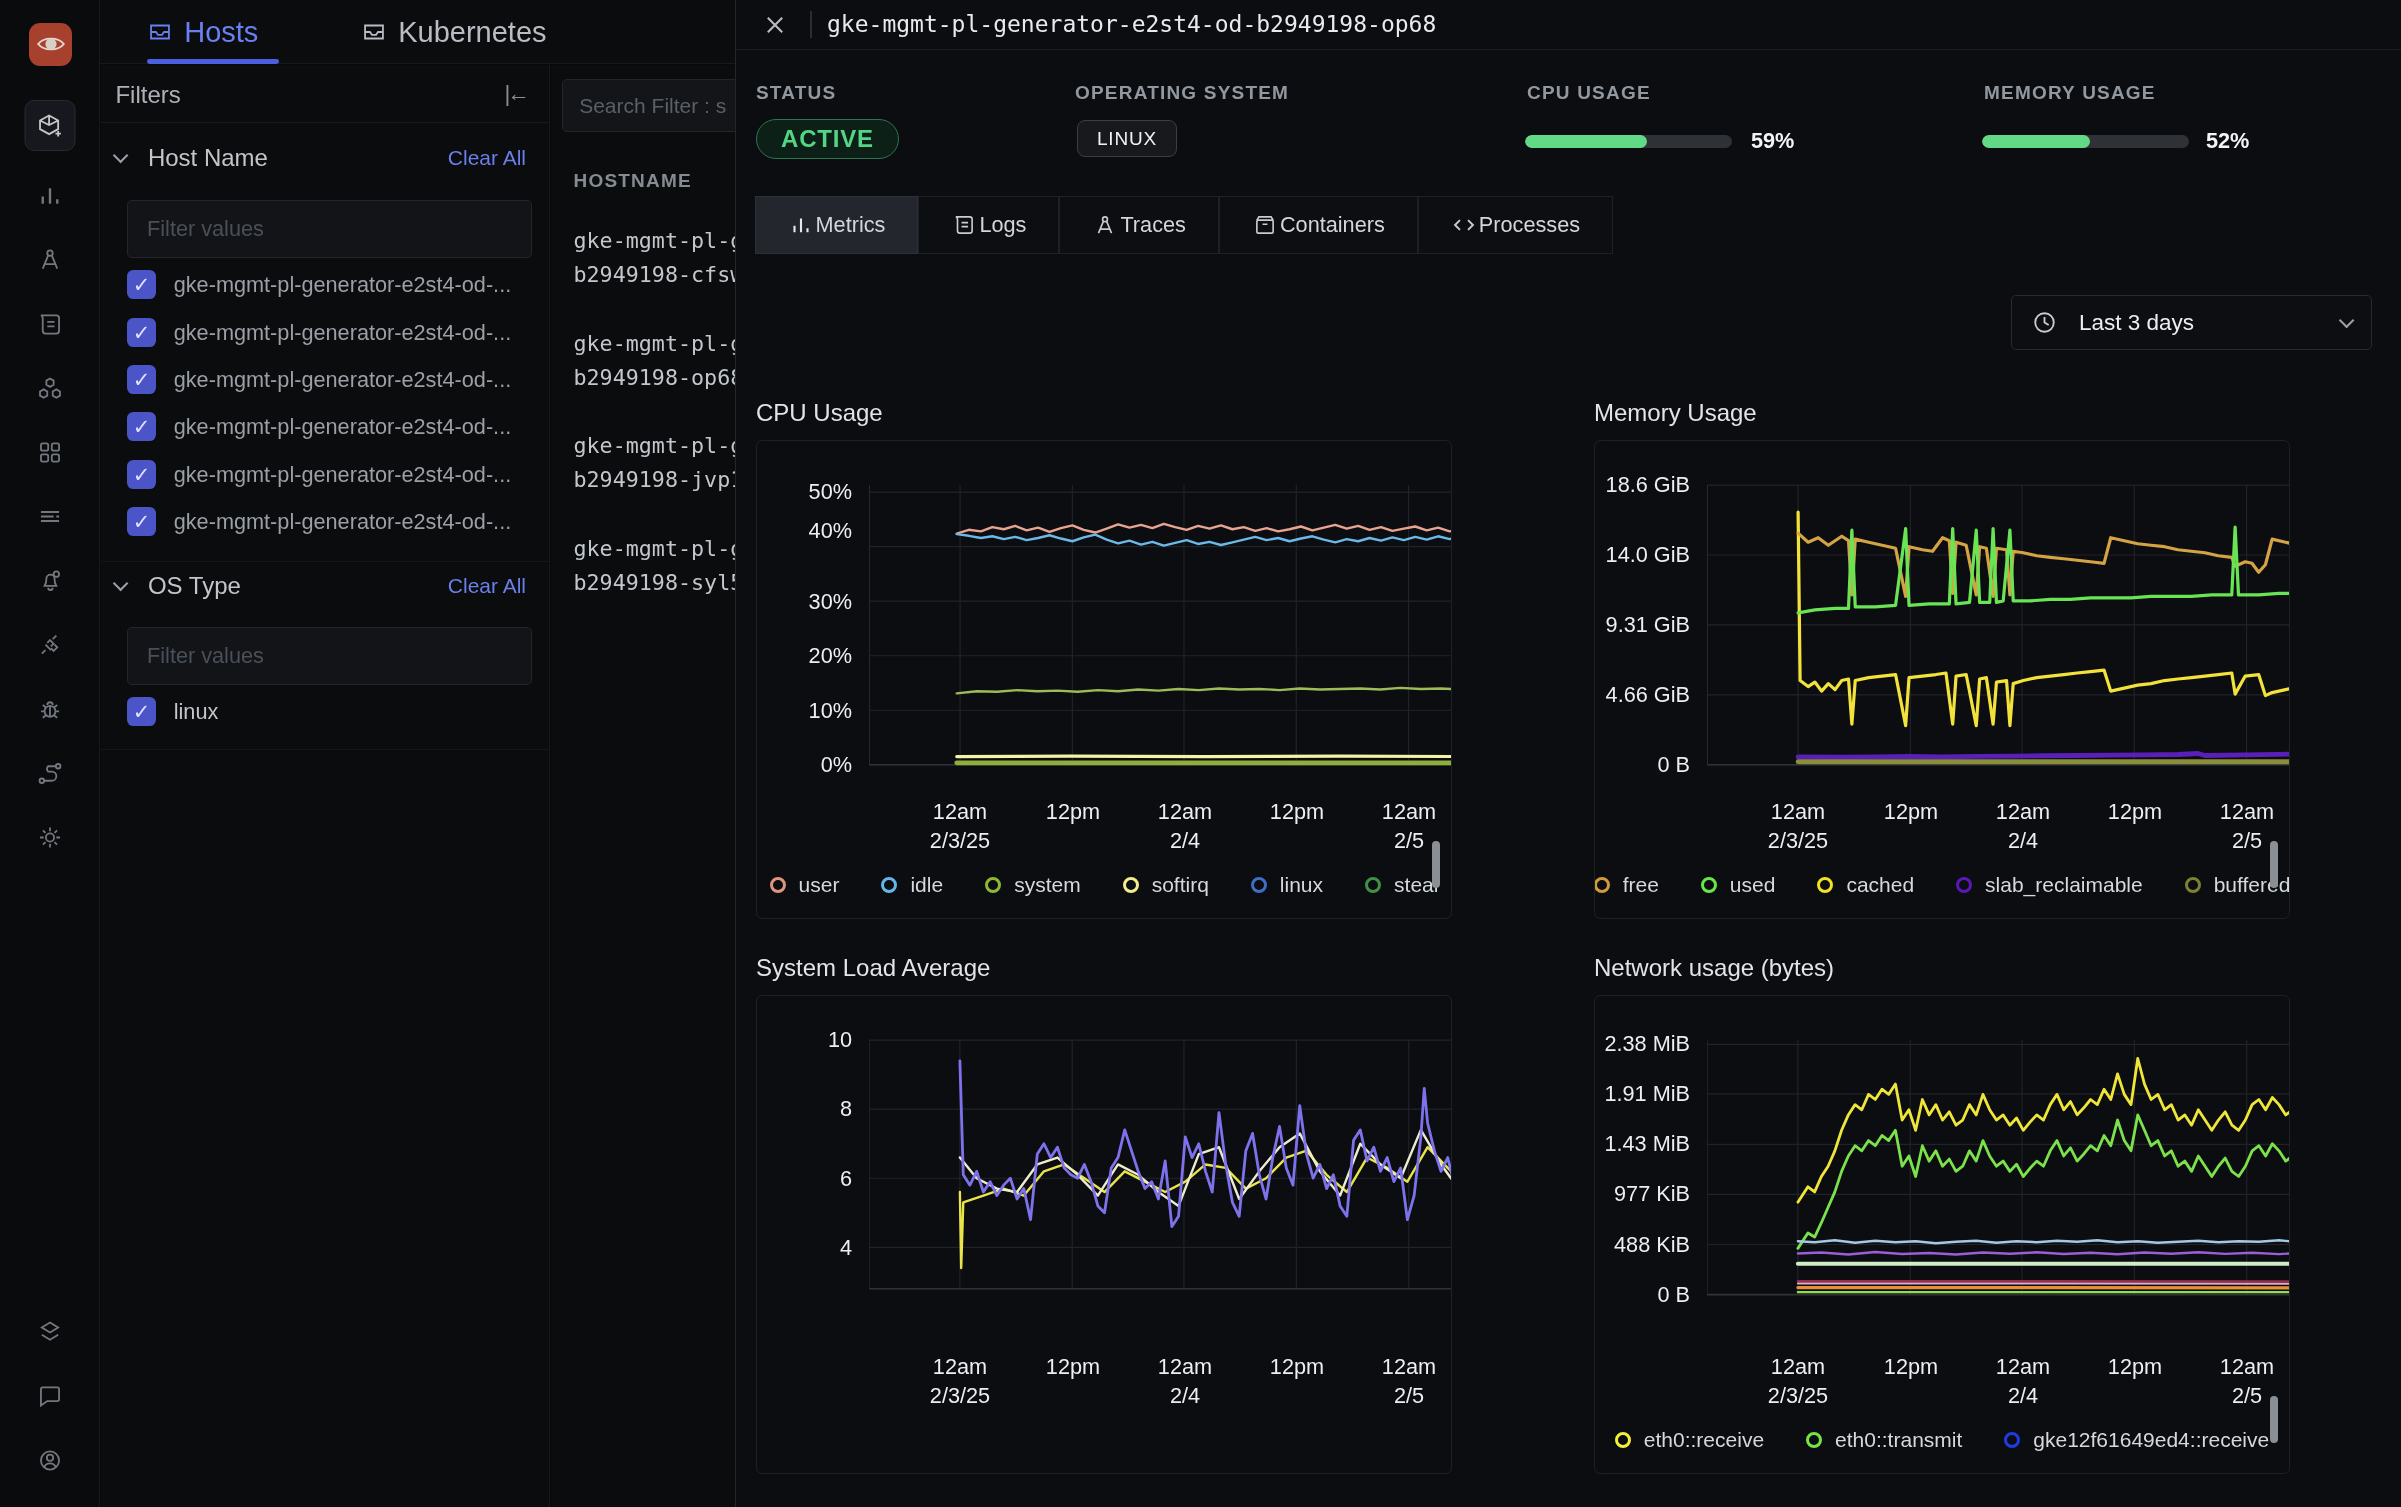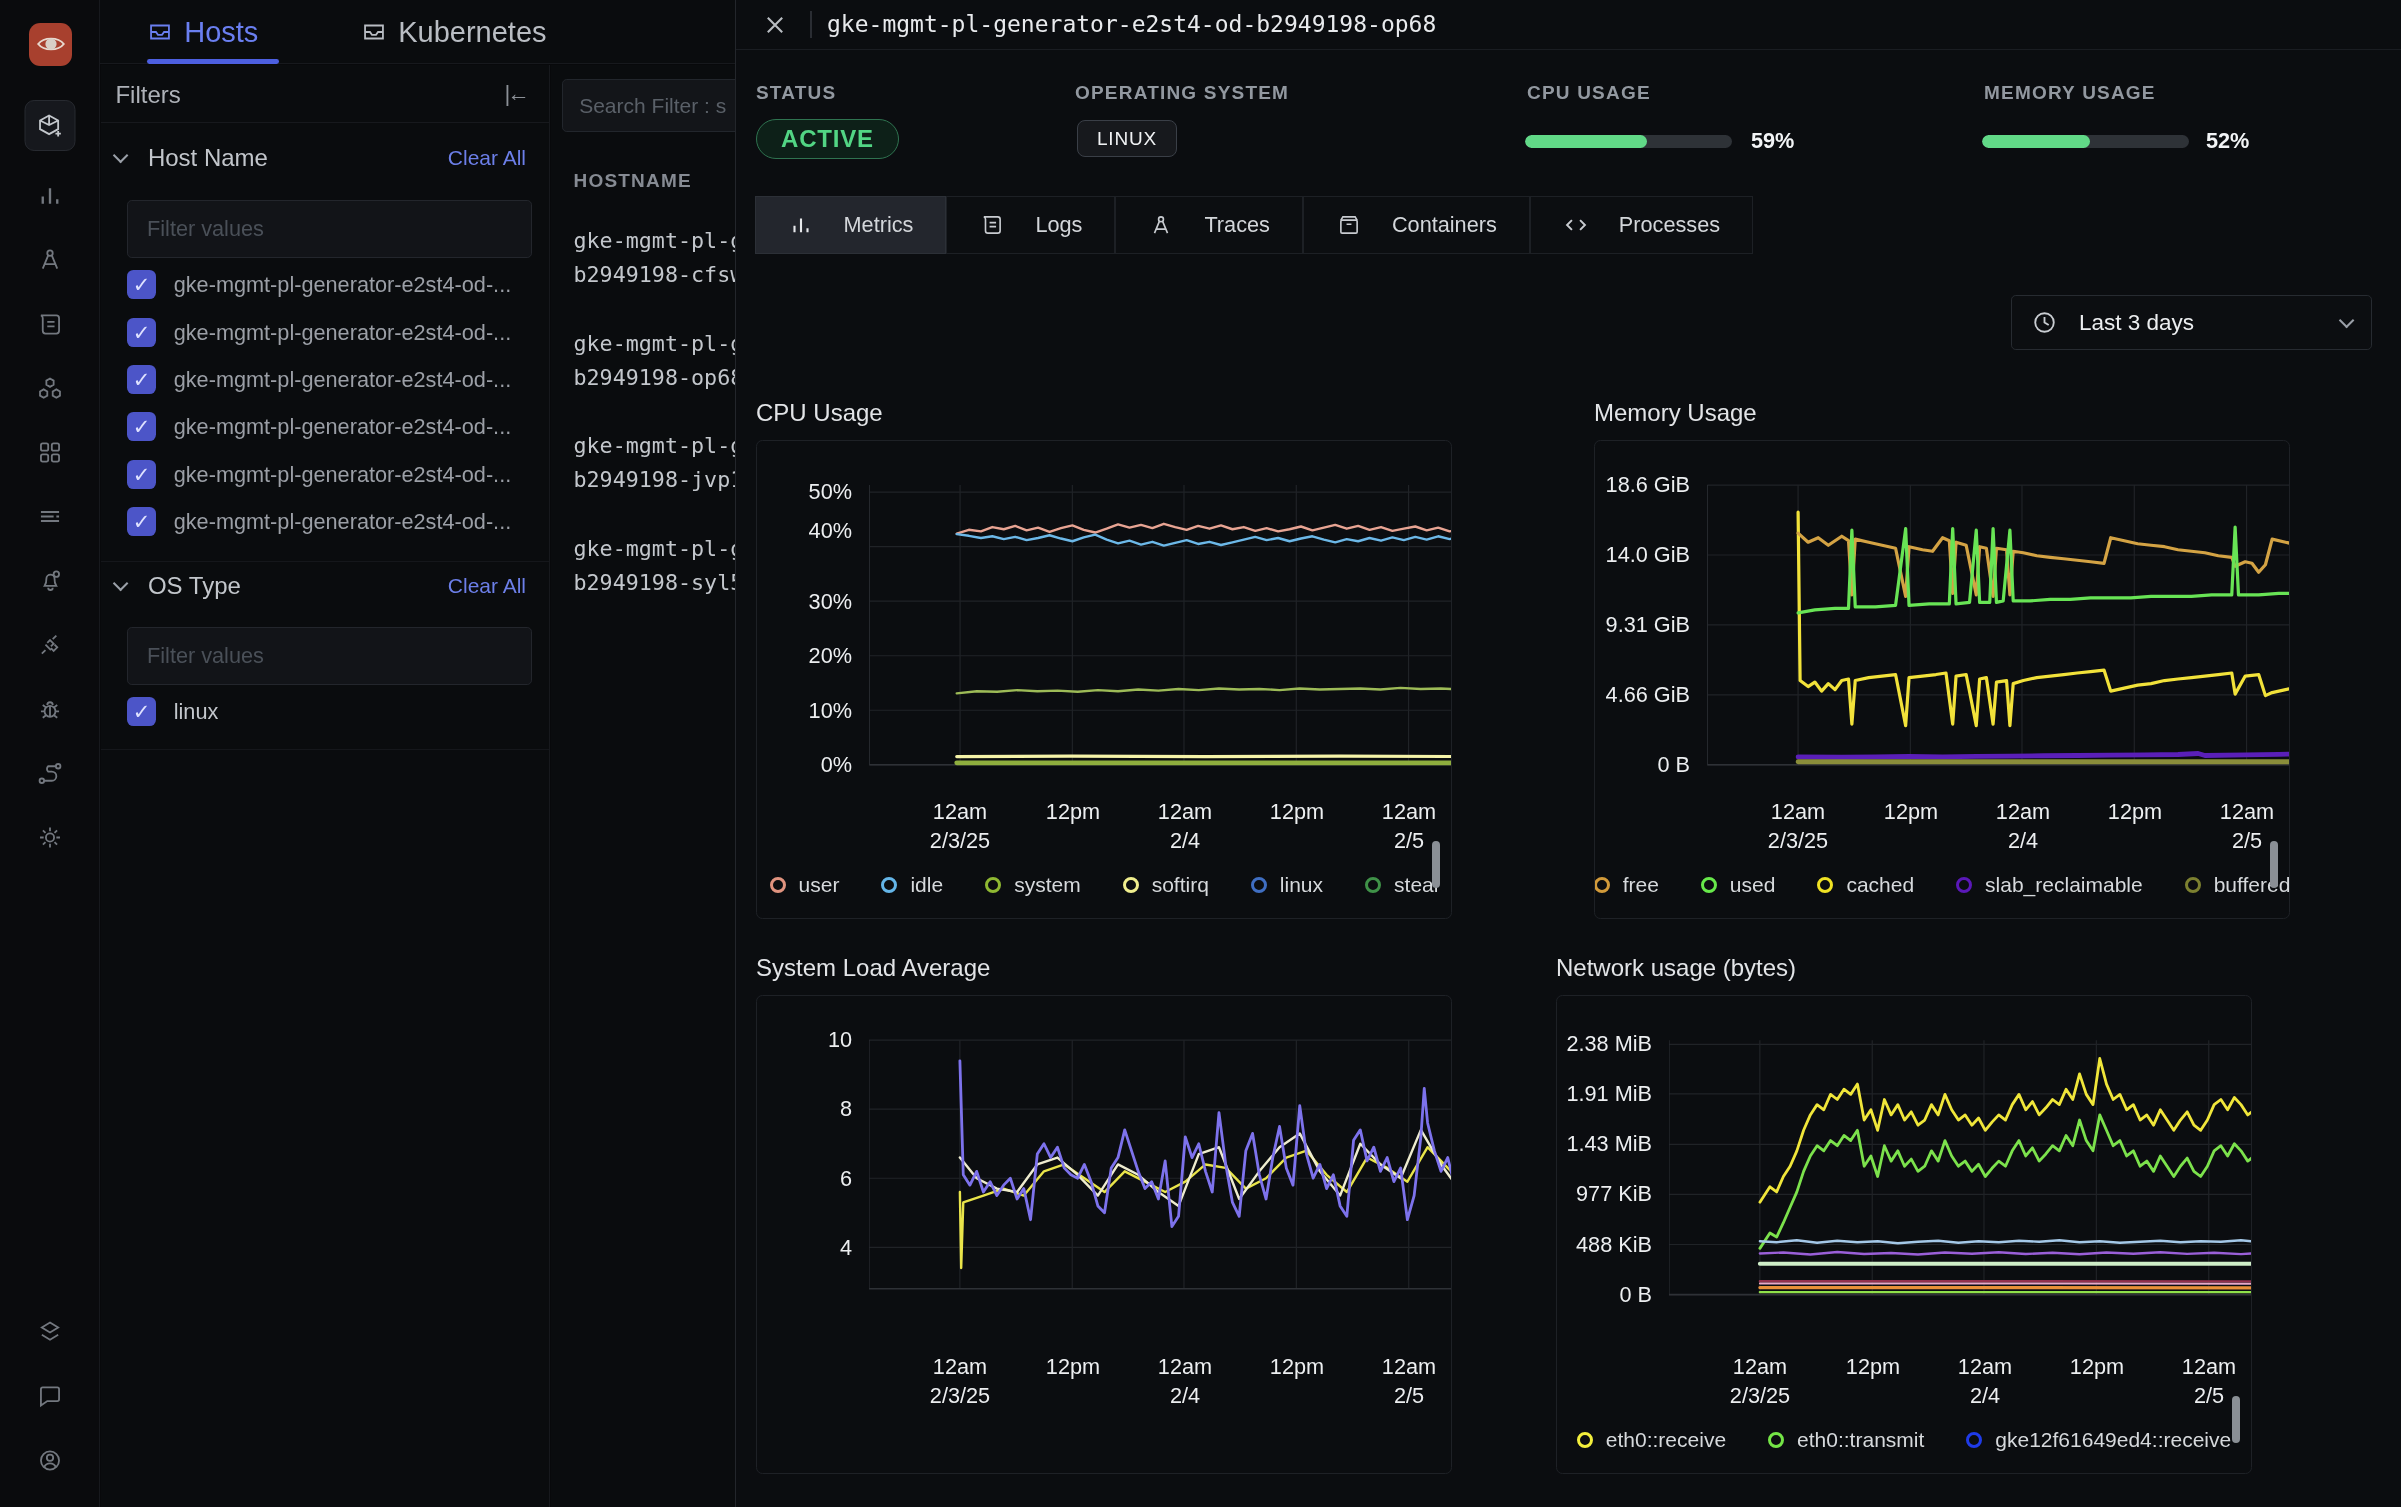--- a/index.html
+++ b/index.html
@@ -72,21 +72,21 @@
                   background:#0d2018; border:1.6px solid #2f7350; color:#52d584; font-size:24px; font-weight:bold;
                   letter-spacing:0.8px; display:flex; align-items:center; }
   .badge-os { position:absolute; left:1076px; top:120px; height:37px; padding:0 19px; border-radius:8px;
               background:#17191d; border:1.6px solid #3a3f47; color:#f0f2f4; font-size:19px;
               letter-spacing:0.8px; display:flex; align-items:center; }
   .pbar { position:absolute; top:135px; width:207px; height:13px; border-radius:7.2px; background:#2e3237; overflow:hidden; }
   .pbar > div { height:100%; border-radius:7.2px; background:#61d987; }
   .pct { position:absolute; top:128px; font-size:21.7px; font-weight:600; color:#f2f4f6; }
 
   .seg-tabs { position:absolute; left:754px; top:196px; display:flex; }
-  .seg-tab { height:58px; padding:0 32px; display:flex; align-items:center; gap:30px;
+  .seg-tab { height:58px; padding:0 32px; display:flex; align-items:center; gap:2px;
              background:#0c0e11; border:0.8px solid #1d2025; font-size:21.7px; color:#d3d6da; }
   .seg-tab svg { width:26px; height:26px; }
   .seg-tab.active { background:#23262d; border-color:#2c3037; }
 
   .time-select { position:absolute; left:2011px; top:295px; width:361px; height:55px; border:0.8px solid #272b31;
                  border-radius:4.8px; background:#0c0e11; display:flex; align-items:center; padding:0 19px; }
   .time-select svg.clock { width:27px; height:27px; color:#c8ccd1; }
   .time-label { font-size:22.5px; color:#eceef0; margin-left:21px; flex:1; }
   .time-select .dchev { width:11.2px; height:11.2px; border-right:2.4px solid #9aa0a8; border-bottom:2.4px solid #9aa0a8;
                         transform:rotate(45deg); margin-top:-4.8px; }
@@ -531,21 +531,21 @@
         <div class="xtick" style="left: 203px; top: 387px;">2/3/25</div>
         <div class="xtick" style="left: 316px; top: 358px;">12pm</div>
         <div class="xtick" style="left: 428px; top: 358px;">12am</div>
         <div class="xtick" style="left: 428px; top: 387px;">2/4</div>
         <div class="xtick" style="left: 540px; top: 358px;">12pm</div>
         <div class="xtick" style="left: 652px; top: 358px;">12am</div>
         <div class="xtick" style="left: 652px; top: 387px;">2/5</div>
         <div class="xtick" style="left: 764px; top: 358px;">12pm</div>
       </div>
   </div>
-  <div class="chart-block" style="left:820px; top:954px">
+  <div class="chart-block" style="left:858px; top:954px">
     <div class="chart-title">Network usage (bytes)</div>
     <div class="chart-card">
         <svg class="chart-svg" width="673" height="310" viewBox="0 0 839 386">
           <line x1="0" y1="60.119095680258376" x2="839" y2="60.119095680258376" stroke="#202327" stroke-width="1.5"></line>
           <line x1="0" y1="121.67622123536536" x2="839" y2="121.67622123536536" stroke="#202327" stroke-width="1.5"></line>
           <line x1="0" y1="184.6410981025434" x2="839" y2="184.6410981025434" stroke="#202327" stroke-width="1.5"></line>
           <line x1="0" y1="246.96608800968914" x2="839" y2="246.96608800968914" stroke="#202327" stroke-width="1.5"></line>
           <line x1="0" y1="309.5470327008478" x2="839" y2="309.5470327008478" stroke="#202327" stroke-width="1.5"></line>
           <line x1="0" y1="372" x2="839" y2="372" stroke="#202327" stroke-width="1.5"></line>
           <line x1="113.265" y1="55" x2="113.265" y2="372" stroke="#202327" stroke-width="1.5"></line>

